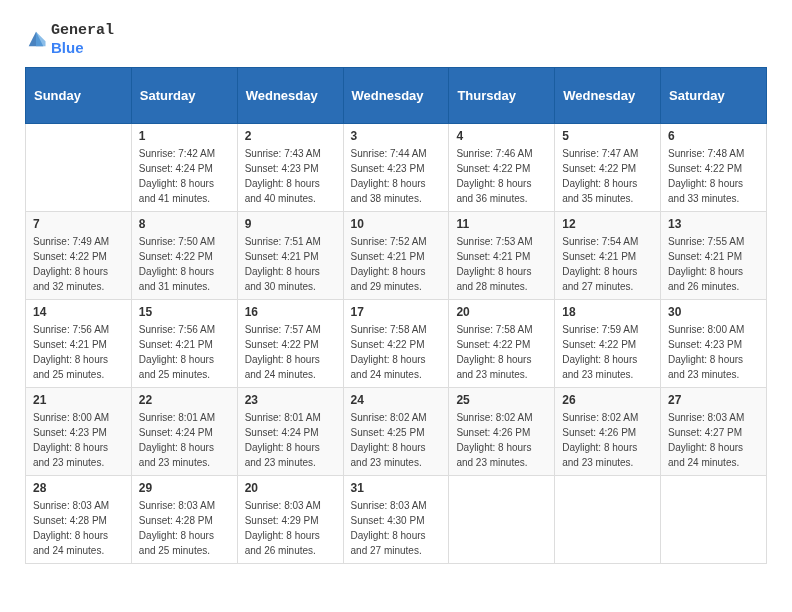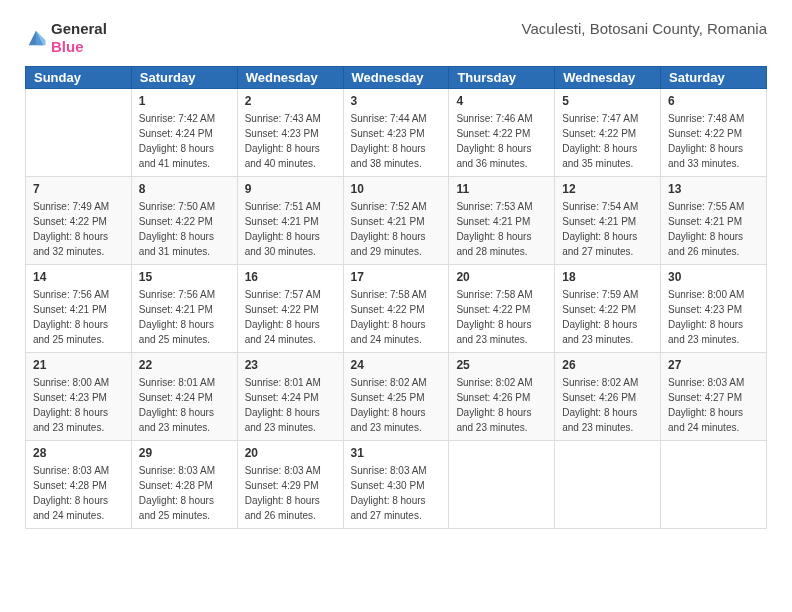--- a/index.html
+++ b/index.html
@@ -41,21 +41,21 @@
     .calendar-table {
       width: 100%;
       border-collapse: collapse;
       border: 1px solid #ccc;
     }
     .calendar-table th {
       background-color: #2a6db5;
       color: #fff;
       font-size: 13px;
       font-weight: bold;
-      padding: 3px 8px;
+      padding: 20px 8px;
       text-align: left;
       border: 1px solid #1a5da0;
     }
     .calendar-table td {
       vertical-align: top;
       padding: 5px 7px;
       border: 1px solid #ddd;
       font-size: 10.5px;
       color: #333;
       width: calc(100% / 7);
@@ -84,26 +84,25 @@
 </head>
 <body>
 
 <div class="header-area">
   <div class="logo">
     <svg class="logo-icon" viewBox="0 0 30 30" xmlns="http://www.w3.org/2000/svg">
       <polygon points="5,25 15,5 25,25" fill="#2a6db5" opacity="0.85"></polygon>
       <polygon points="15,5 28,18 28,25 15,25" fill="#5ba3e0" opacity="0.7"></polygon>
     </svg>
     <div>
-      <span style="font-size:15px;font-weight:bold;color:#333;">General</span><br>
-      <span style="font-size:15px;font-weight:bold;color:#ec4899;">Blue</span>
+      <span style="font-size:15px;font-weight:bold;color:#333;font-family:Liberation Mono, monospace;">General</span><br>
+      <span style="font-size:15px;font-weight:bold;color:#3b82f6;">Blue</span>
     </div>
   </div>
   <div class="title-area">
-    <div class="subtitle">Vaculesti, Botosani County, Romania</div>
   </div>
 </div>
 
 <table class="calendar-table">
   <thead>
     <tr>
     <th>Sunday</th>
         <th>Saturday</th>
         <th>Wednesday</th>
         <th>Wednesday</th>

